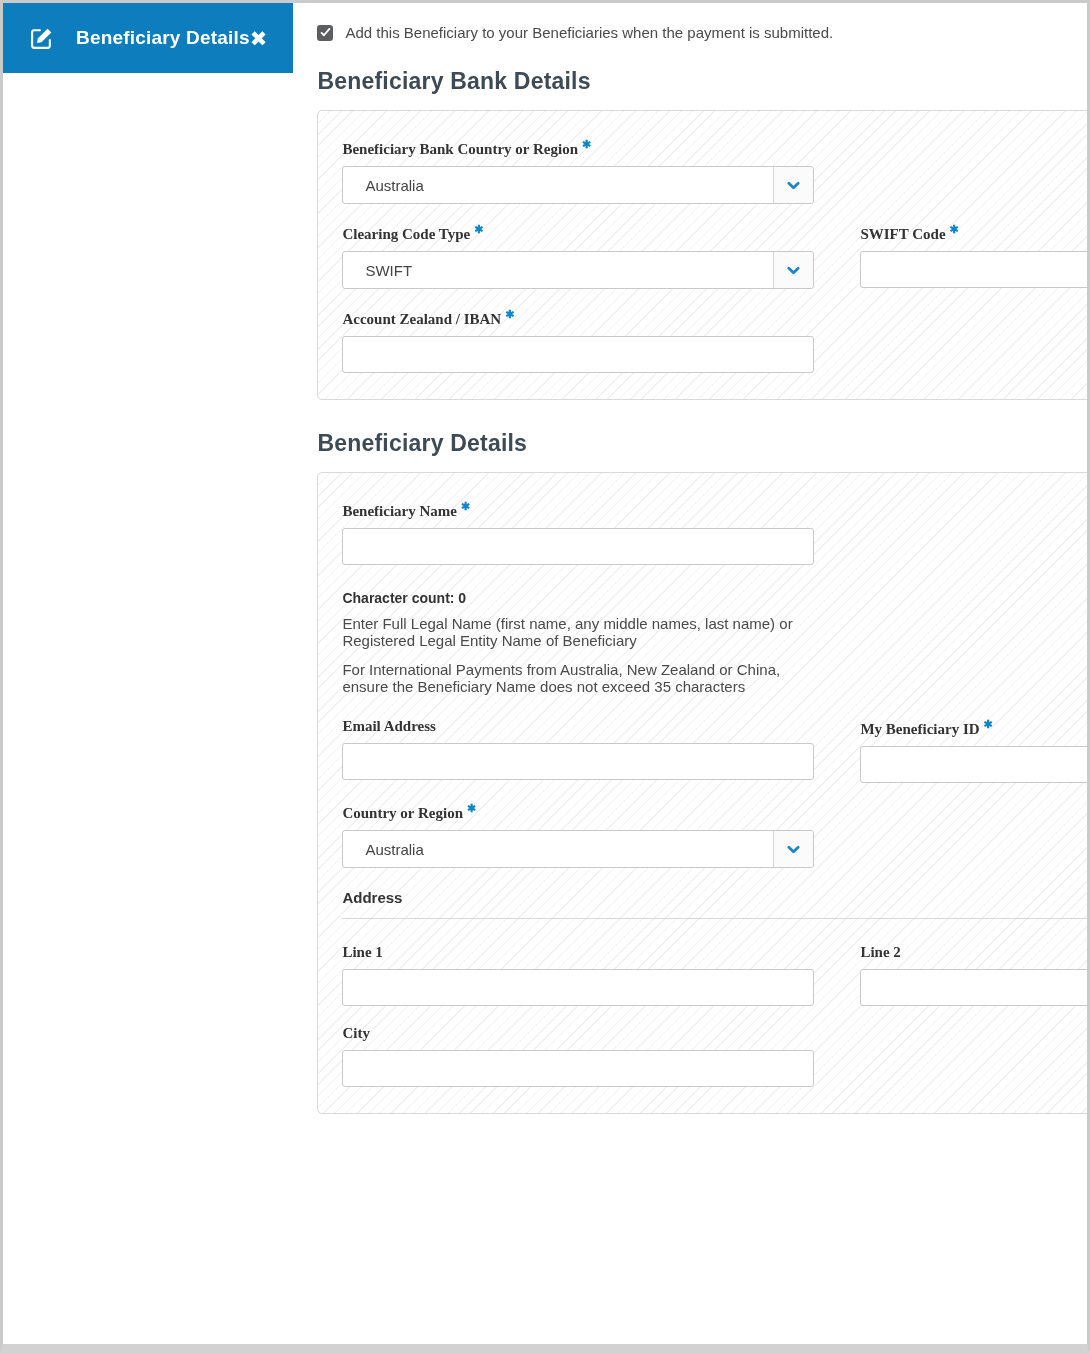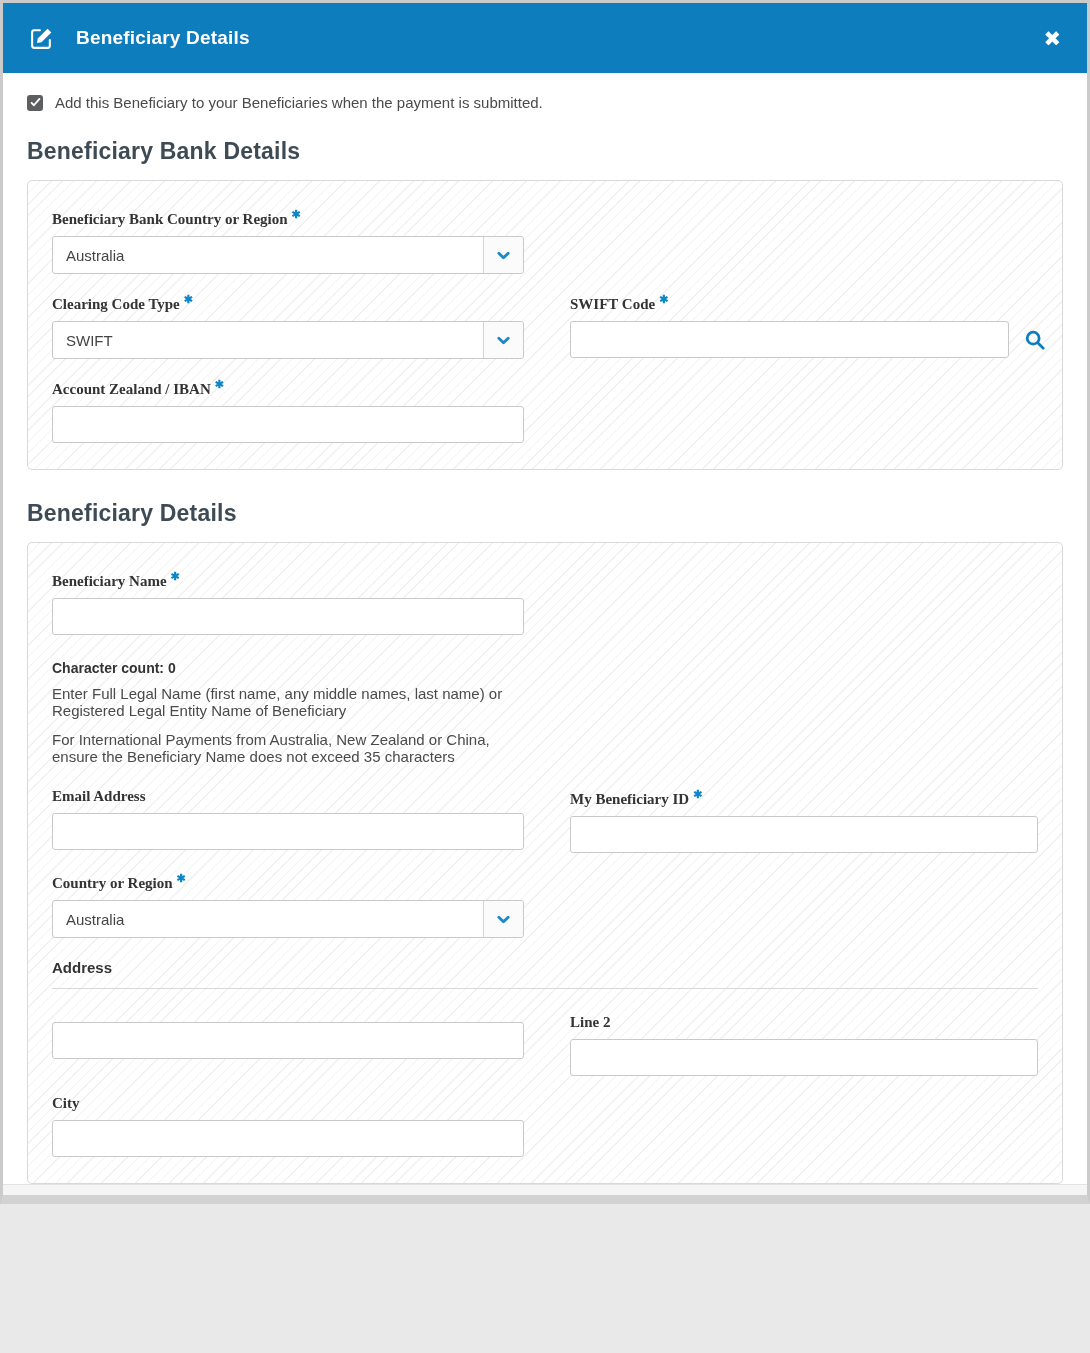--- a/index.html
+++ b/index.html
@@ -1,23 +1,23 @@
 <!DOCTYPE html>
 <html><head>
 <meta charset="utf-8">
 <style>
   * { margin:0; padding:0; box-sizing:border-box; }
   html,body { width:1090px; }
   body { font-family:"Liberation Sans","DejaVu Sans",sans-serif; background:#e9e9e9; }
 
   .page {
-    width:1090px; height:1204px;
+    width:1090px; height:1353px;
     border:3px solid #cbcbcb; border-bottom:9px solid #d2d2d2;
     background:#ffffff; overflow:hidden;
-    display:flex; flex-direction:column;
+    display:flex; 
   }
 
   
   .modal-header {
     height:70px; background:#0e7dbe; color:#fff;
     display:flex; align-items:center; padding:0 26px; flex:0 0 auto;
   }
   .modal-header .edit-ic { width:25px; height:25px; color:#fff; }
   .modal-header .title { font-size:19px; font-weight:bold; margin-left:22px; letter-spacing:.2px; }
   .modal-header .spacer { flex:1; }
@@ -54,21 +54,21 @@
 
   .text-input {
     width:100%; height:37px; margin-top:8px;
     border:1px solid #c9c9c9; border-radius:3px; background:#fff;
     font-size:15px; color:#333; padding:0 12px; outline:none;
     font-family:"Liberation Sans","DejaVu Sans",sans-serif;
   }
 
   .select {
     display:flex; width:100%; height:38px; margin-top:8px;
-    border:1px solid #c9c9c9; border-radius:3px; background:#fff; cursor:pointer;
+    border:1px solid #c9c9c9; border-radius:3px; background:#fff; cursor:pointer;padding-left:9px;
   }
   .select .sel-value { flex:1; display:flex; align-items:center; padding:0 13px; font-size:15px; color:#444; }
   .select .sel-btn {
     flex:0 0 40px; border-left:1px solid #d4d4d4; background:#fbfbfb;
     display:flex; align-items:center; justify-content:center; border-radius:0 3px 3px 0;
   }
   .select .sel-btn svg { width:15px; height:15px; color:#1e87c5; }
 
   .row-gap { margin-top:19px; }
 
@@ -219,20 +219,21 @@
               </svg>
           </span>
         </div>
       </div>
 
       <div class="addr-heading">Address</div>
       <hr class="divider">
 
       <div class="grid2" style="margin-top:25px">
         <div>
+          <span class="field-label">Line 1</span>
           <input class="text-input" type="text" value="" style="">
         </div>
         <div>
           <span class="field-label">Line 2</span>
           <input class="text-input" type="text" value="" style="">
         </div>
       </div>
 
       <div class="row-gap">
         <span class="field-label">City</span>

